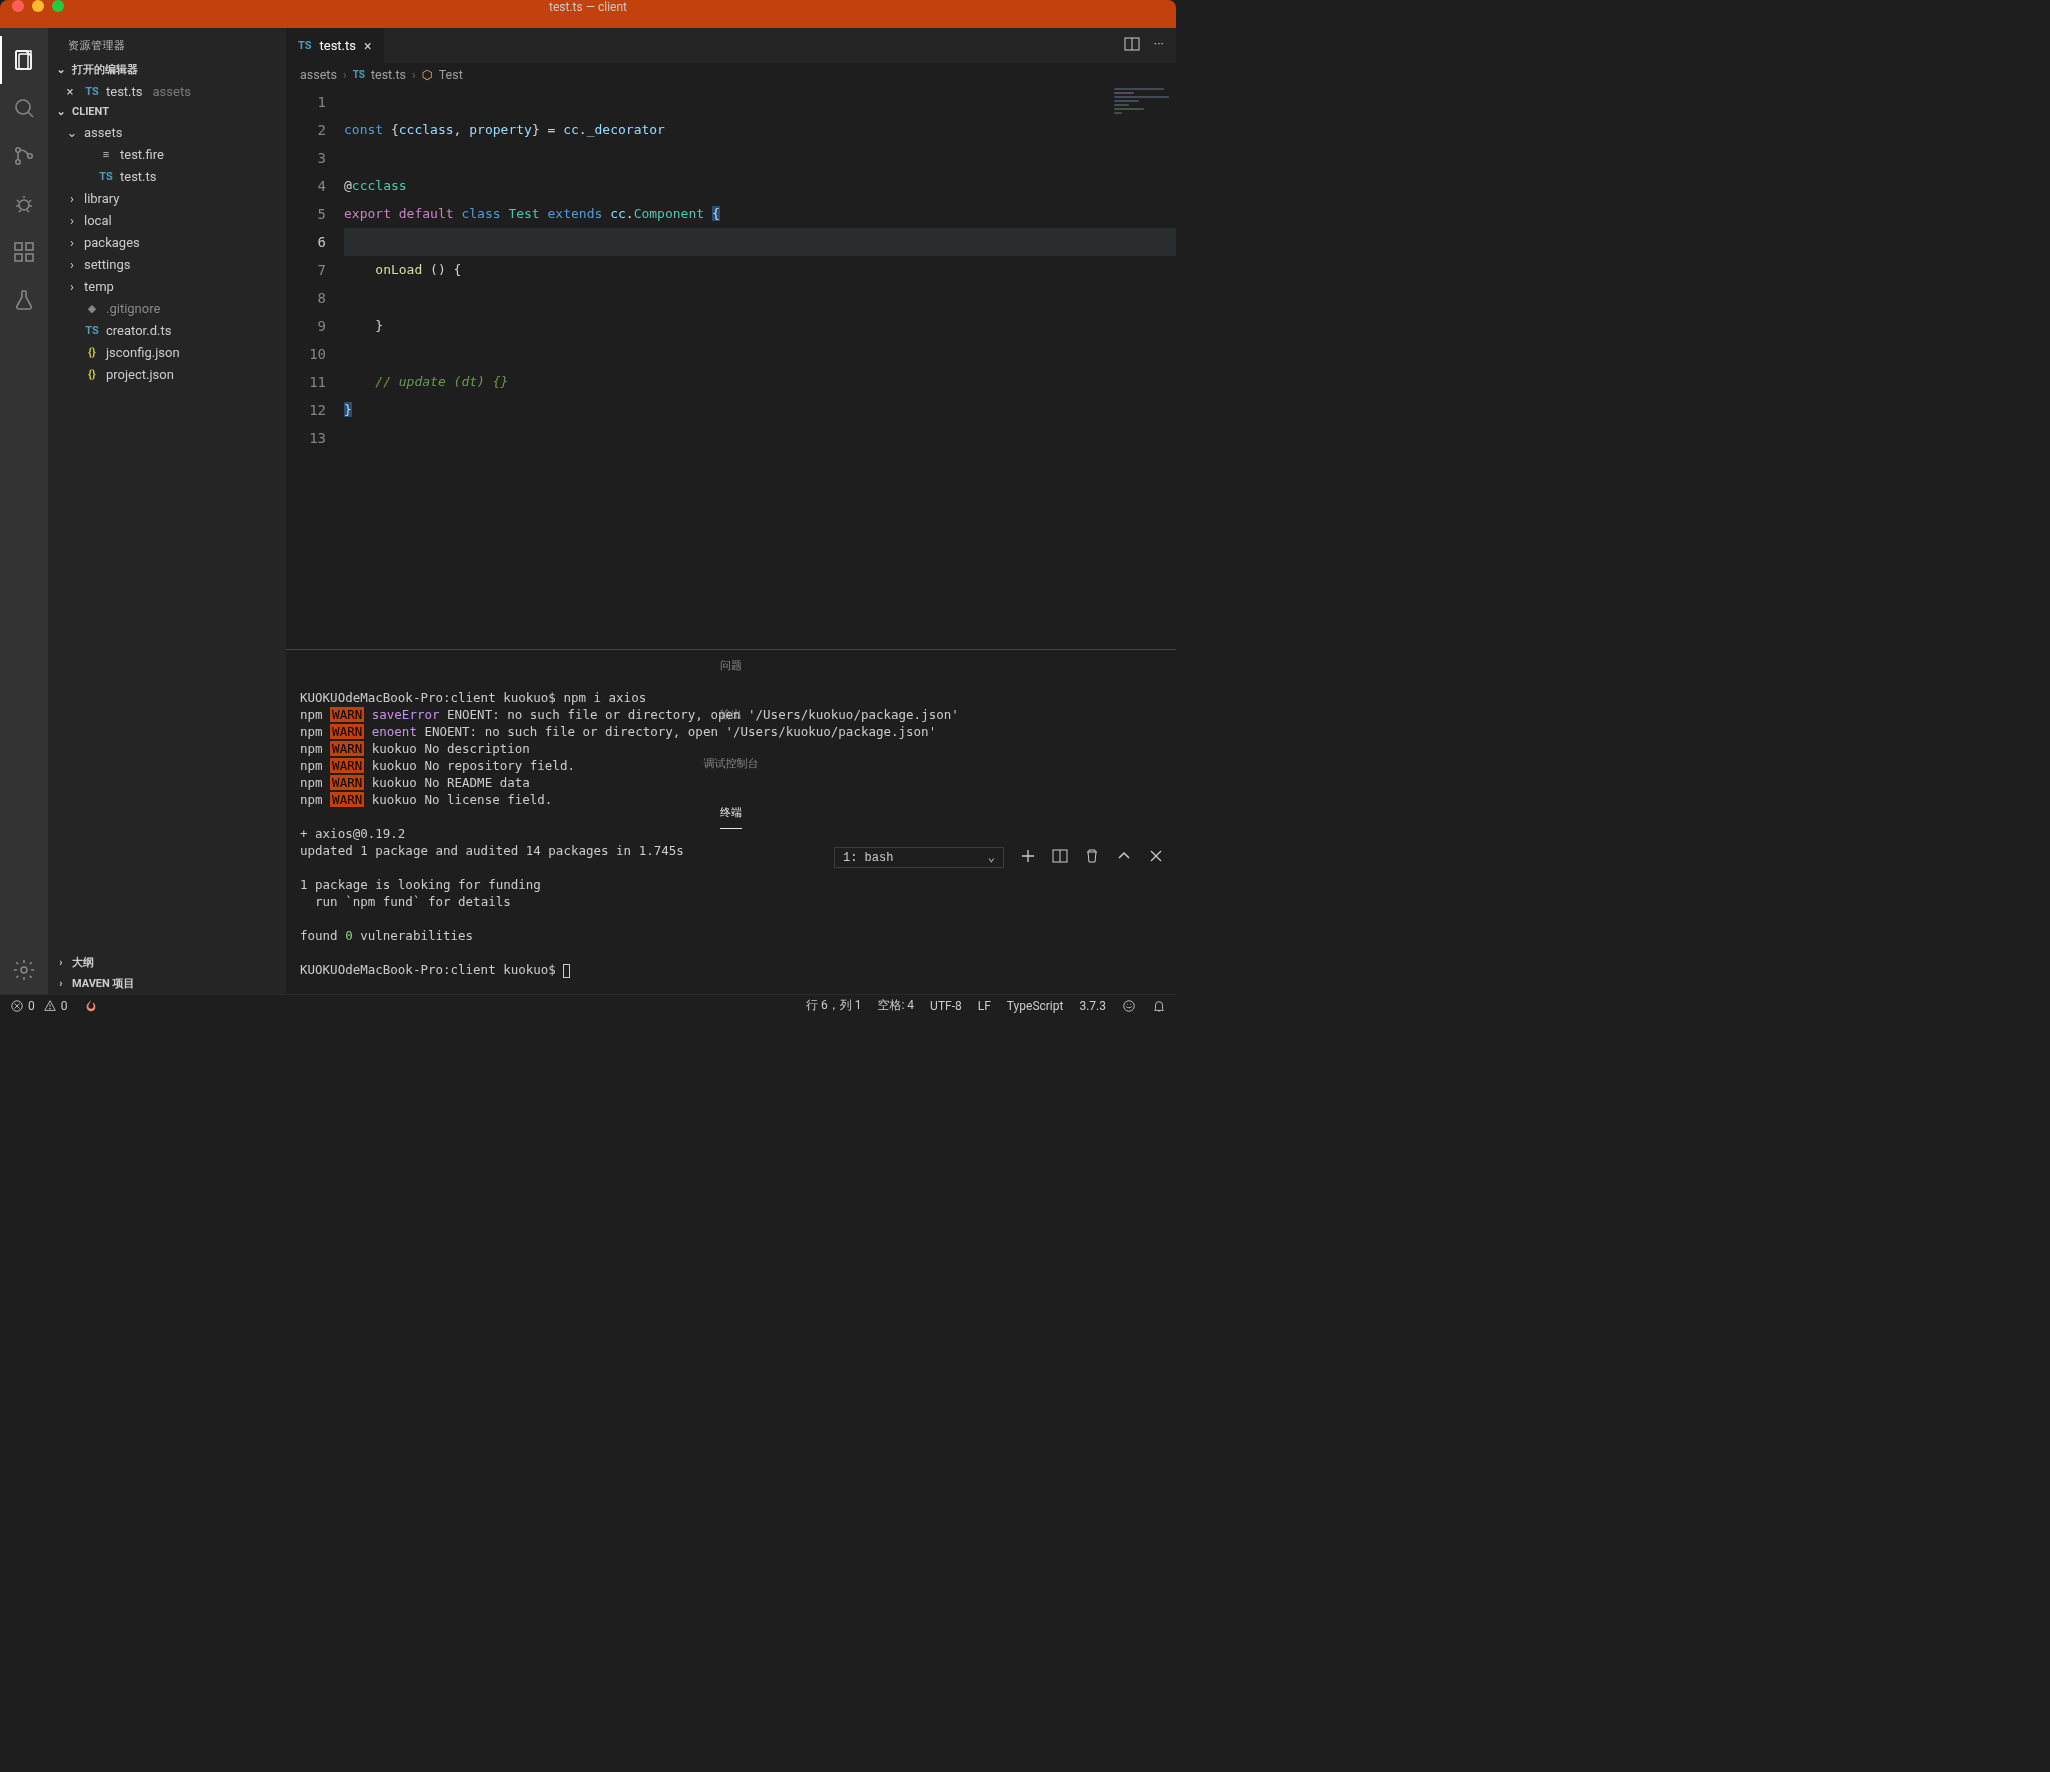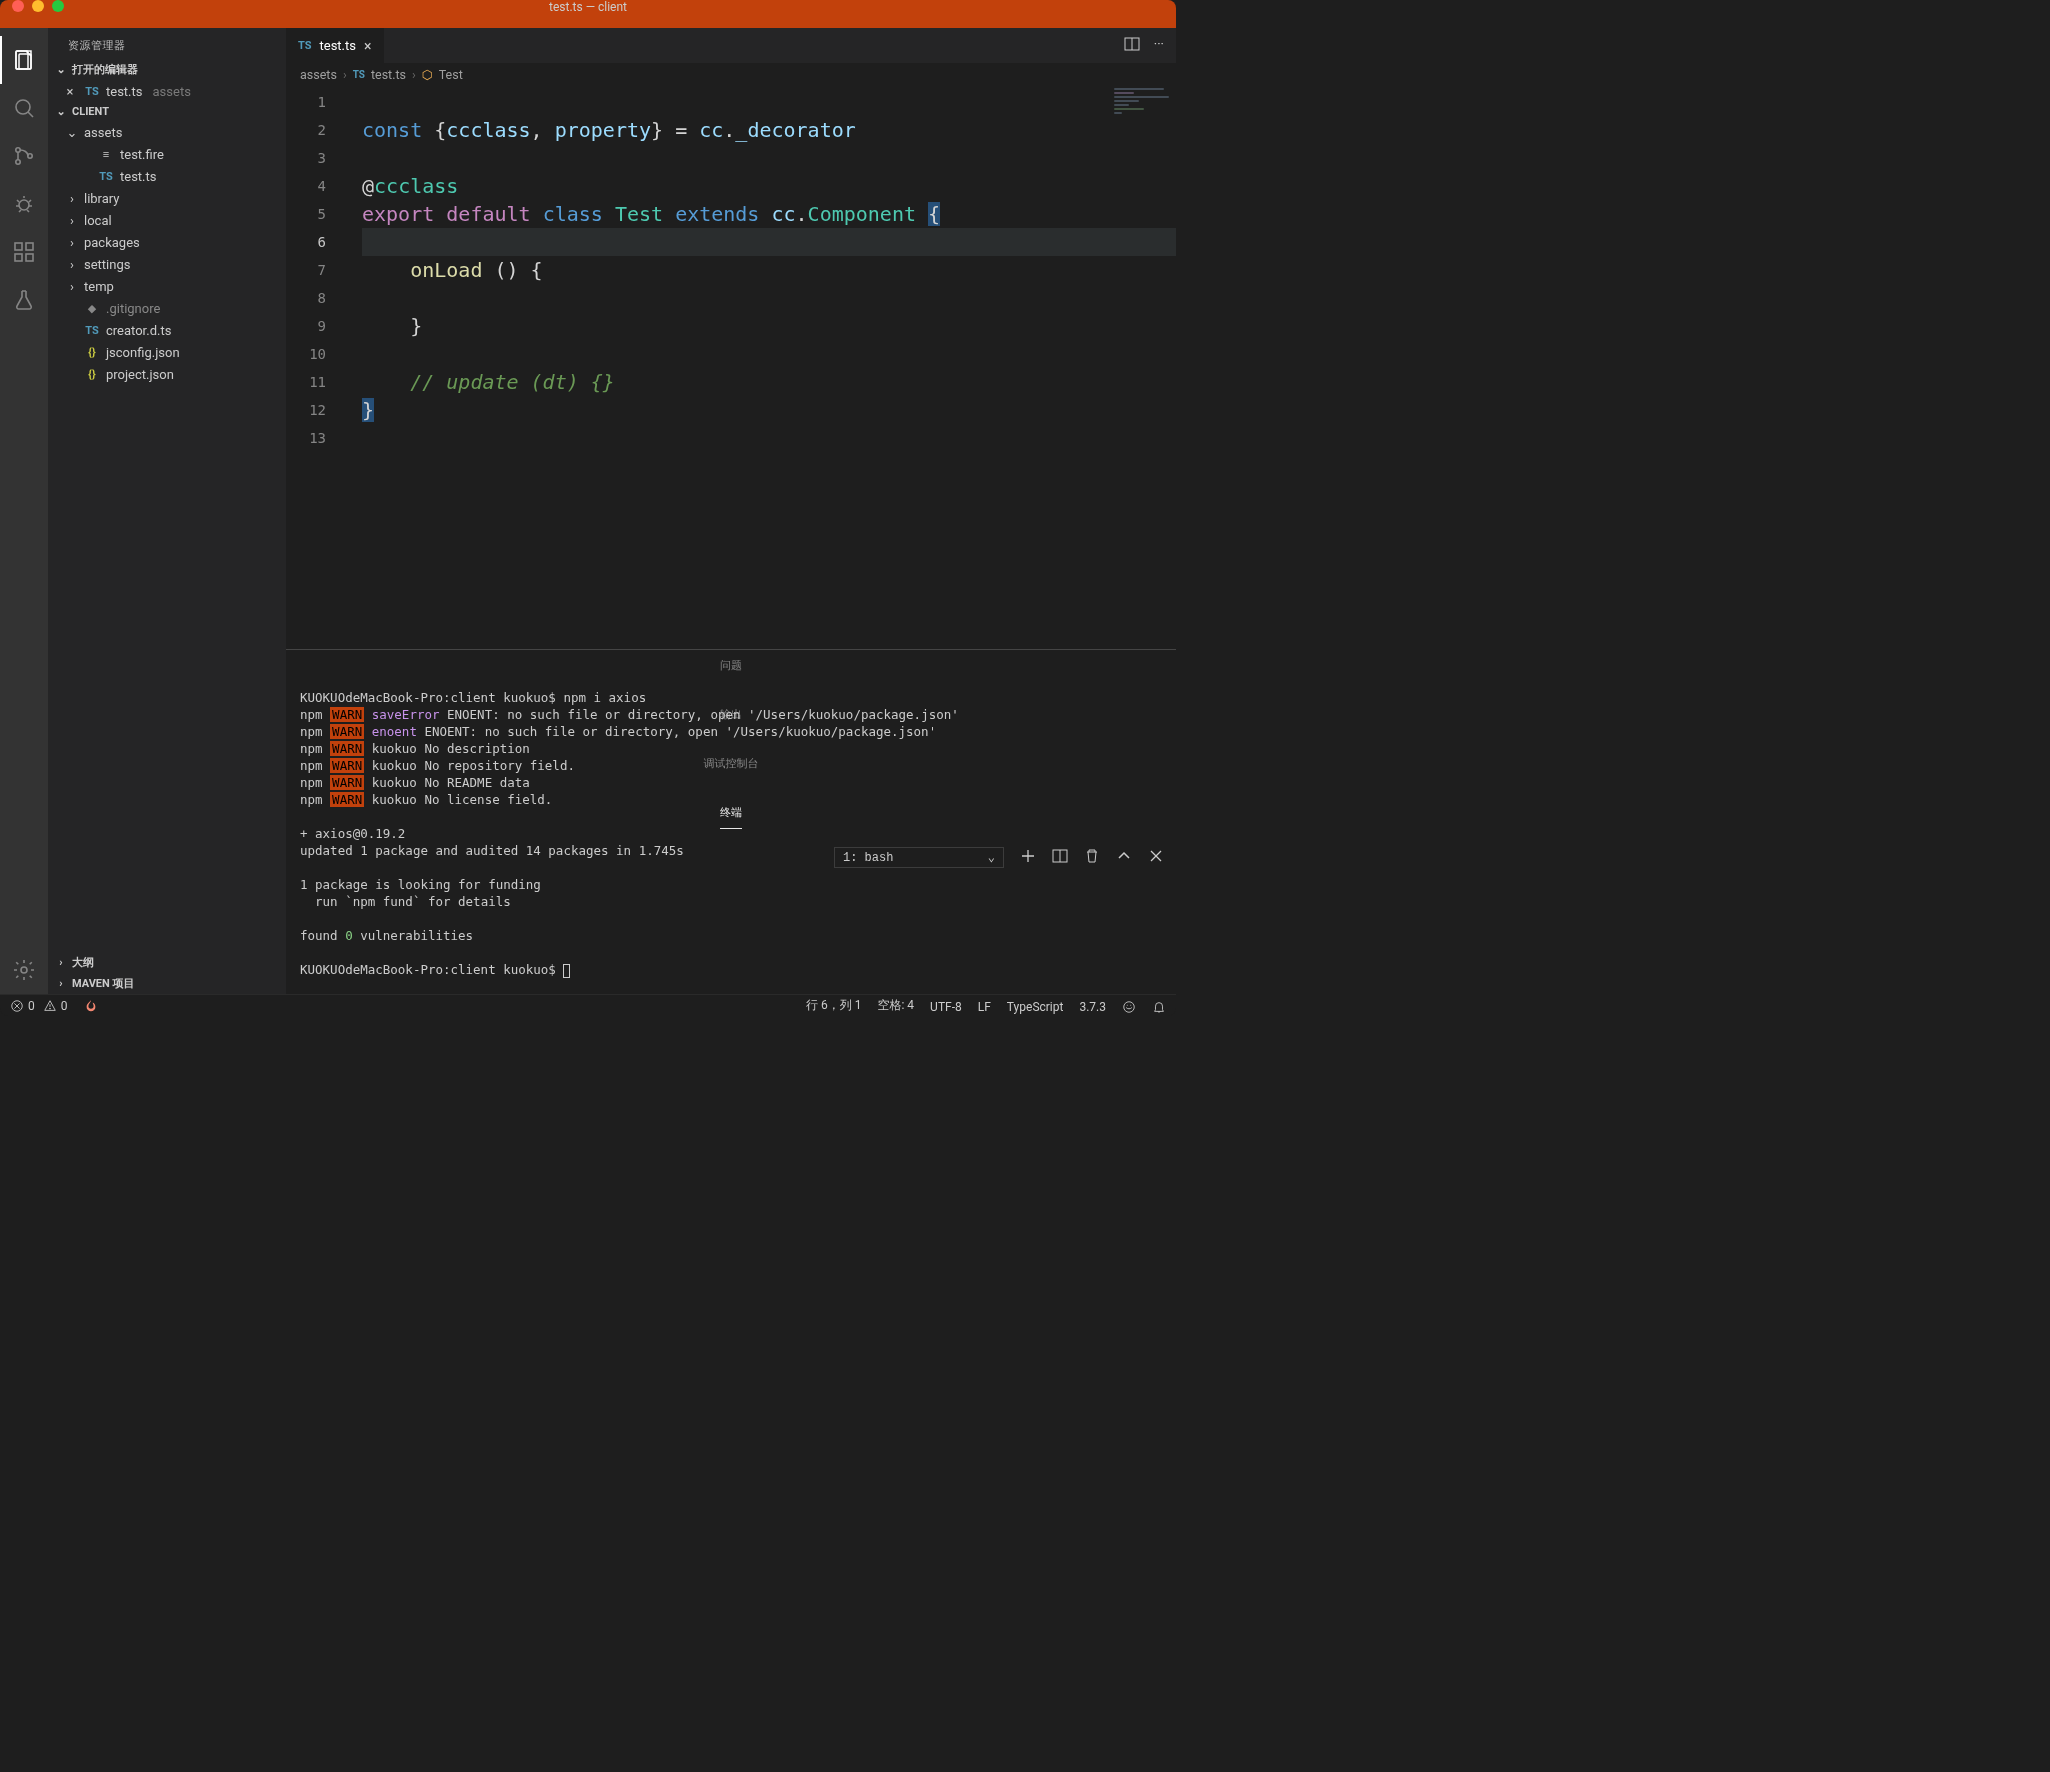--- a/index.html
+++ b/index.html
@@ -186,26 +186,25 @@
   font-family: Menlo, Consolas, monospace;
   font-size: 14px;
   line-height: 28px;
   padding-top: 2px;
   user-select: none;
 }
 .gutter div.current { color: #c6c6c6; }
 .code {
   flex: 1;
   font-family: Menlo, Consolas, monospace;
-  font-size: 20px;
+  font-size: 13px;
   line-height: 28px;
   padding-top: 2px;
   white-space: pre;
   position: relative;
-  margin-left: 18px;
 }
 .code .line { height: 28px; }
 .code .hl { background: #2a2d2e; }
 .code .cursor-block { background: #264f78; }
 .tok-kw { color: #c586c0; }
 .tok-kw2 { color: #569cd6; }
 .tok-type { color: #4ec9b0; }
 .tok-var { color: #9cdcfe; }
 .tok-fn { color: #dcdcaa; }
 .tok-pun { color: #d4d4d4; }
@@ -300,21 +299,21 @@
   display: flex;
   align-items: center;
   font-size: 12px;
   color: #cccccc;
   padding: 0 10px;
   gap: 16px;
 }
 .statusbar { background: #16161600; }
 .statusbar { background: #1e1e1e; }
 .statusbar .sb-item { display: inline-flex; align-items: center; gap: 4px; cursor: pointer; }
-.statusbar .sb-right { margin-left: auto; display: flex; gap: 16px; align-items: flex-end; }
+.statusbar .sb-right { margin-left: auto; display: flex; gap: 16px; align-items: center; }
 .statusbar svg { width: 14px; height: 14px; }
 .sb-flame { color: #f48771; }
 </style>
 </head>
 <body>
 
 <div class="window">
 
   <div class="titlebar">
     <div class="traffic-lights">

